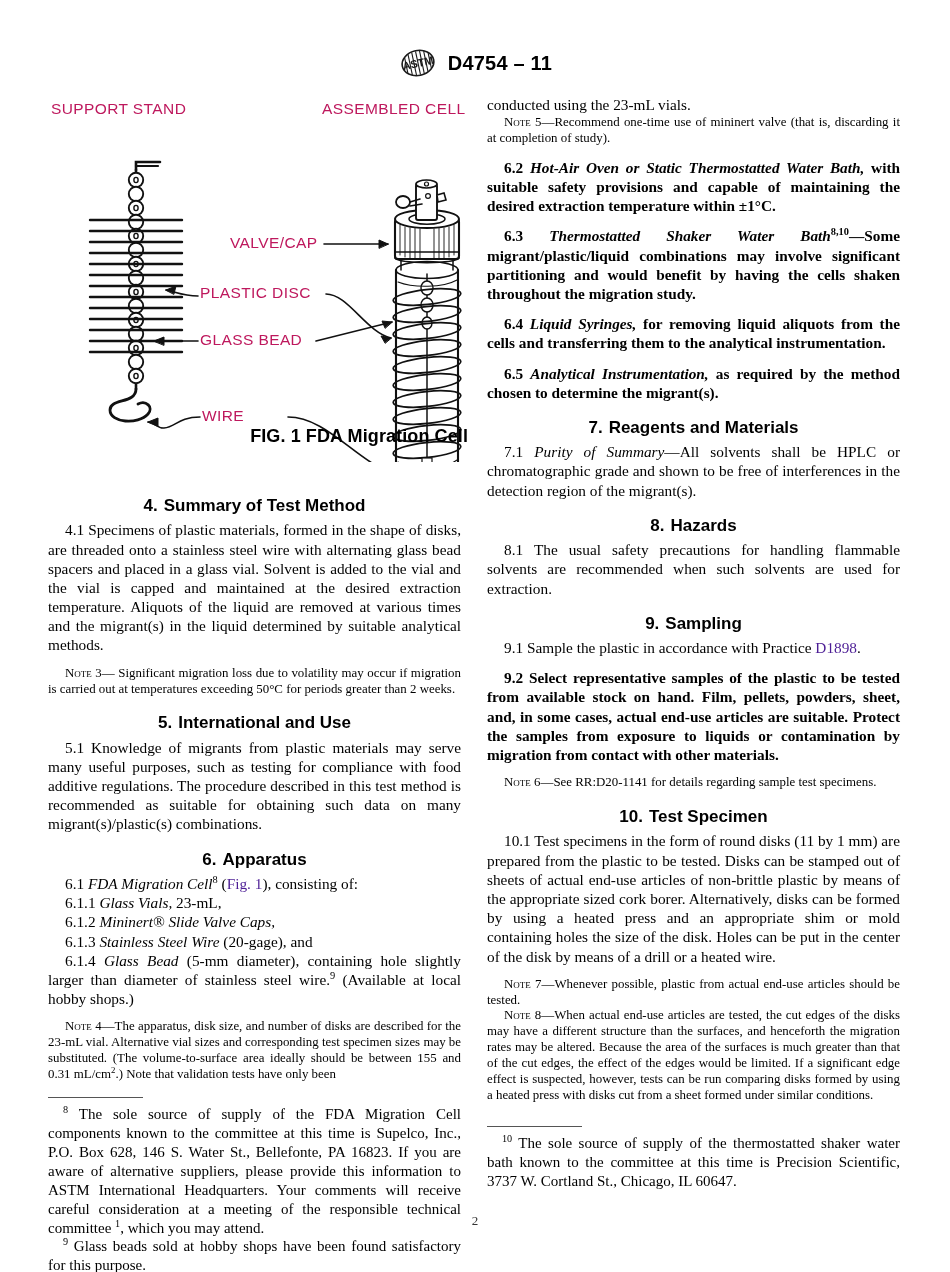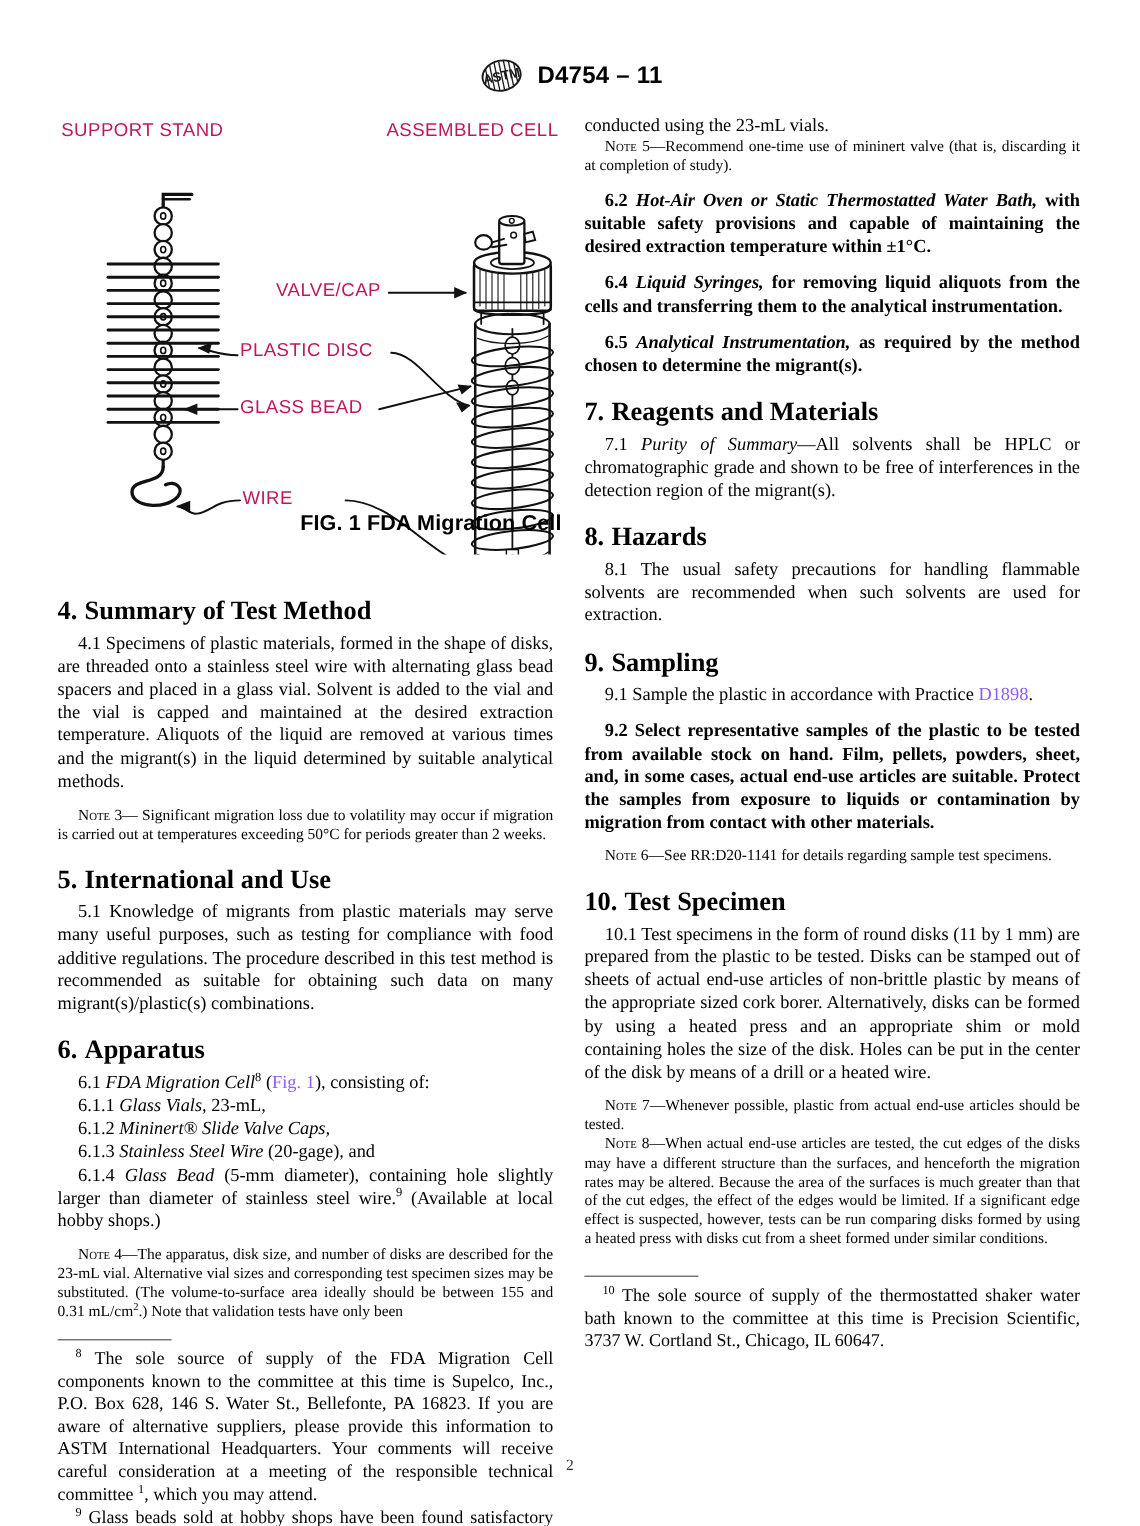--- a/index.html
+++ b/index.html
@@ -56,25 +56,25 @@
     font-size: 15.3px;
     line-height: 1.255;
   }
   .col-left  { left: 48px; }
   .col-right { left: 487px; }
 
   p { margin: 0; }
 
   .sec-head {
     font-weight: bold;
-    font-size: 22px;
+    font-size: 17px;
     margin-top: 15px;
     margin-bottom: 4px;
-    text-align: left;
-    font-family: Liberation Serif, serif;
+    text-align: center;
+    font-family: Liberation Sans, sans-serif;
   }
   .sec-head .num { margin-right: 6px; }
 
   .para {
     text-indent: 17px;
     margin-bottom: 1px;
   }
   .para.gap { margin-top: 11px; font-weight: bold; }
   .para.tight { margin-bottom: 0; }
 
@@ -85,21 +85,21 @@
     text-align: justify;
     margin-top: 11px;
   }
   .note.nogap { margin-top: 0px; }
   .note-lbl {
     font-variant: small-caps;
     font-size: 12.9px;
   }
 
   i, .ital { font-style: italic; }
-  .red { color: #8b5cf6; }
+  .red { color: #4c1d95; }
   sup { font-size: 0.68em; vertical-align: super; line-height: 0; }
 
   
   .footnote-rule {
     width: 95px;
     height: 0;
     border-top: 1.1px solid #555;
     margin-top: 14px;
     margin-bottom: 7px;
   }
@@ -385,20 +385,23 @@
     <p class="para" style="text-indent:0">conducted using the 23-mL vials.</p>
 
     <p class="note nogap">
       <span class="note-lbl">Note 5—</span><span>Recommend one-time use of mininert valve (that is, discarding it at completion of study).</span>
     </p>
 
     <p class="para gap">
       <span>6.2  </span><i>Hot-Air Oven or Static Thermostatted Water Bath,</i><span> with suitable safety provisions and capable of maintaining the desired extraction temperature within ±1°C.</span>
     </p>
 
+    <p class="para gap">
+      <span>6.3  </span><i>Thermostatted Shaker Water Bath</i><sup>8,10</sup><span>—Some migrant/plastic/liquid combinations may involve significant partitioning and would benefit by having the cells shaken throughout the migration study.</span>
+    </p>
 
     <p class="para gap">
       <span>6.4  </span><i>Liquid Syringes,</i><span> for removing liquid aliquots from the cells and transferring them to the analytical instrumentation.</span>
     </p>
 
     <p class="para gap">
       <span>6.5  </span><i>Analytical Instrumentation,</i><span> as required by the method chosen to determine the migrant(s).</span>
     </p>
 
     <div class="sec-head">

